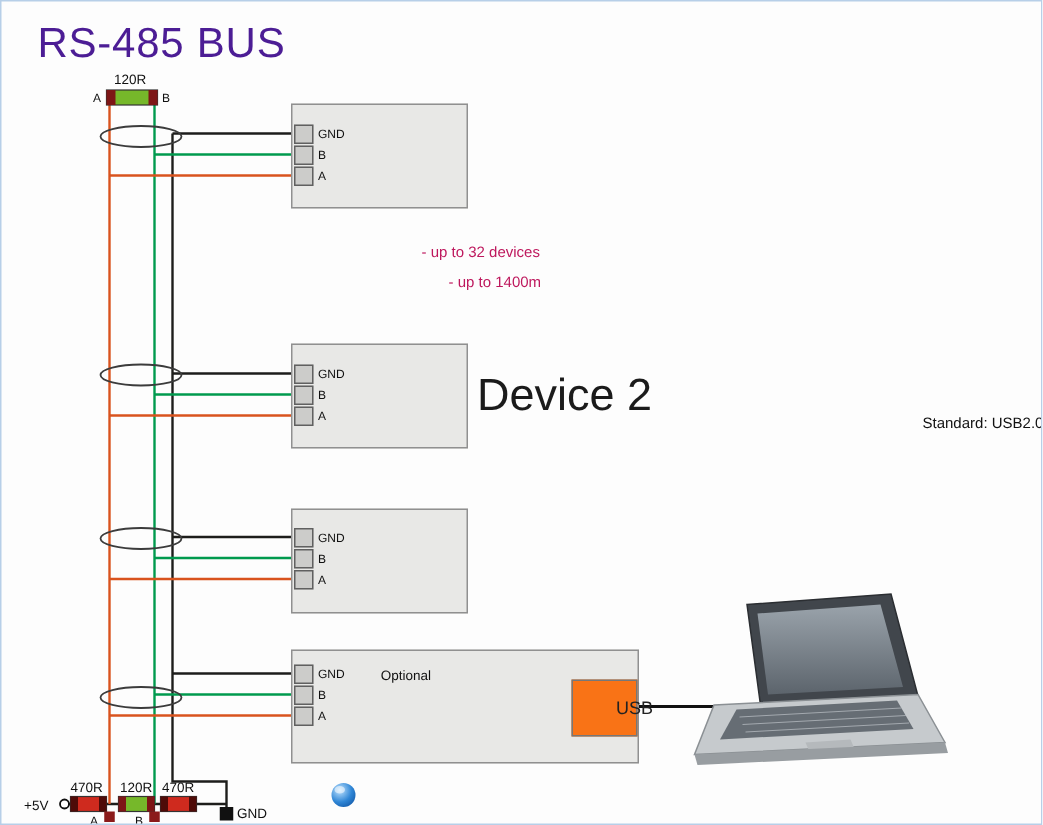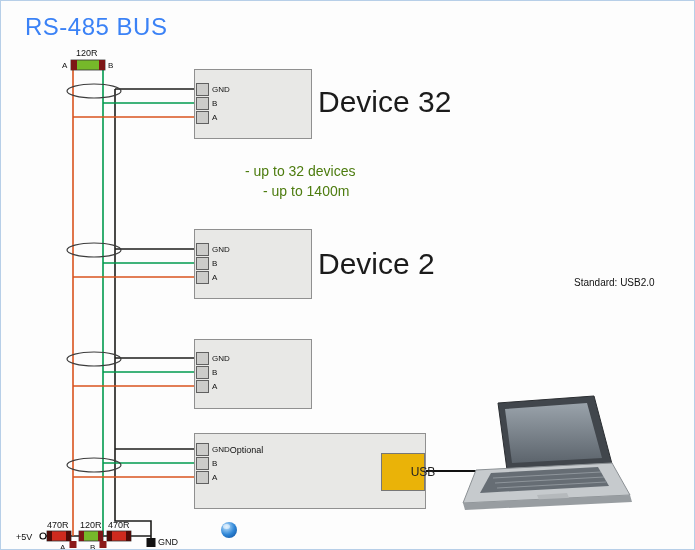--- a/index.html
+++ b/index.html
@@ -1,40 +1,40 @@
 <!DOCTYPE html>
 <html><head>
 <meta charset="utf-8">
 <style>
   html,body { margin:0; padding:0; background:#fff; }
   .stage {
     position:relative; width:695px; height:550px;
     background:#fdfdfd; border:1px solid #b7cfe8;
     font-family:"Liberation Sans", sans-serif; overflow:hidden; box-sizing:border-box;
   }
-  .title { position:absolute; left:24px; top:12px; font-size:24px; color:#3b82f6; letter-spacing:.5px; }
+  .title { position:absolute; left:24px; top:12px; font-size:28px; color:#4c1d95; letter-spacing:.5px; }
   .device-box {
     position:absolute; left:193px; width:118px; height:70px;
     background:#e8e8e6; border:1px solid #909090; box-sizing:border-box;
   }
   .converter-box {
     position:absolute; left:193px; top:432px; width:232px; height:76px;
     background:#e8e8e6; border:1px solid #909090; box-sizing:border-box;
   }
   .pins { position:absolute; left:1px; }
   .pin  { display:flex; align-items:center; height:13px; margin-bottom:1px; }
   .pad  { width:13px; height:13px; box-sizing:border-box; background:#ccccca; border:1px solid #606060; margin-right:3px; flex:0 0 auto; }
   .pin-label { font-size:8px; color:#111; white-space:nowrap; }
-  .optional-label { font-size:9px; color:#111; margin-left:0; }
+  .optional-label { font-size:9px; color:#111; margin-left:24px; }
   .device-name { position:absolute; left:317px; font-size:30px; color:#1b1b1b; white-space:nowrap; }
-  .note { position:absolute; font-size:14px; color:#4d7c0f; white-space:nowrap; }
-  .standard { position:absolute; left:573px; top:276px; font-size:10px; color:#111; white-space:nowrap; }
+  .note { position:absolute; font-size:10px; color:#be185d; white-space:nowrap;margin-left:36px; }
+  .standard { position:absolute; left:614px; top:276px; font-size:10px; color:#111; white-space:nowrap; }
   .usb-box {
     position:absolute; left:186px; top:19px; width:44px; height:38px;
-    background:#eab308; border:1px solid #777; box-sizing:border-box;
+    background:#f97316; border:1px solid #777; box-sizing:border-box;
     display:flex; align-items:center; justify-content:center; font-size:12px; color:#222;padding-left:40px;
   }
   svg.wires { position:absolute; left:0; top:0; }
   svg text { fill:#111; font-family:"Liberation Sans", sans-serif; }
 </style>
 </head>
 <body>
 
 <div class="stage">
 
@@ -145,21 +145,20 @@
       <div class="pin">
           <span class="pad"></span>
           <span class="pin-label">B</span>
         </div>
       <div class="pin">
           <span class="pad"></span>
           <span class="pin-label">A</span>
         </div>
     </div>
   </div>
-  <div class="device-name" style="top:84px">Device 32</div>
 
   <div class="note" style="left:244px; top:162px">- up to 32 devices</div>
   <div class="note" style="left:262px; top:182px">- up to 1400m</div>
 
   <div class="device-box" style="top:228px">
     <div class="pins" style="top:13px">
       <div class="pin">
           <span class="pad"></span>
           <span class="pin-label">GND</span>
         </div>

